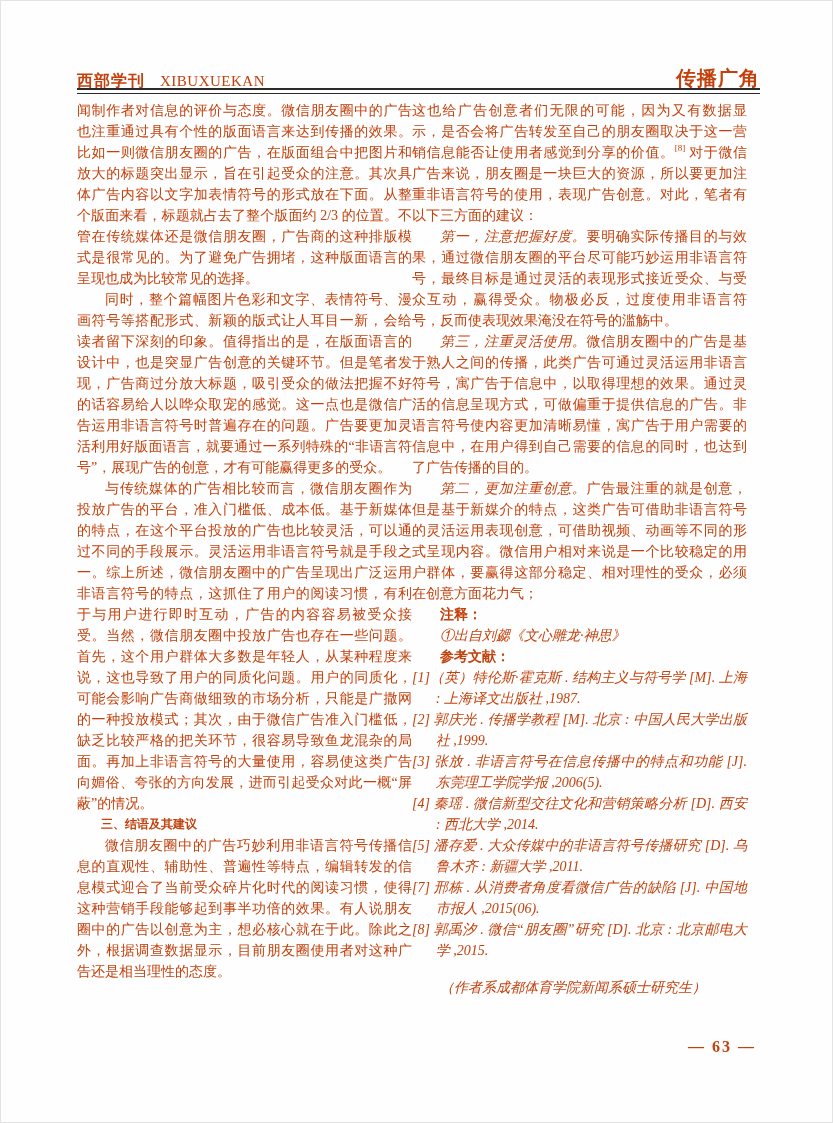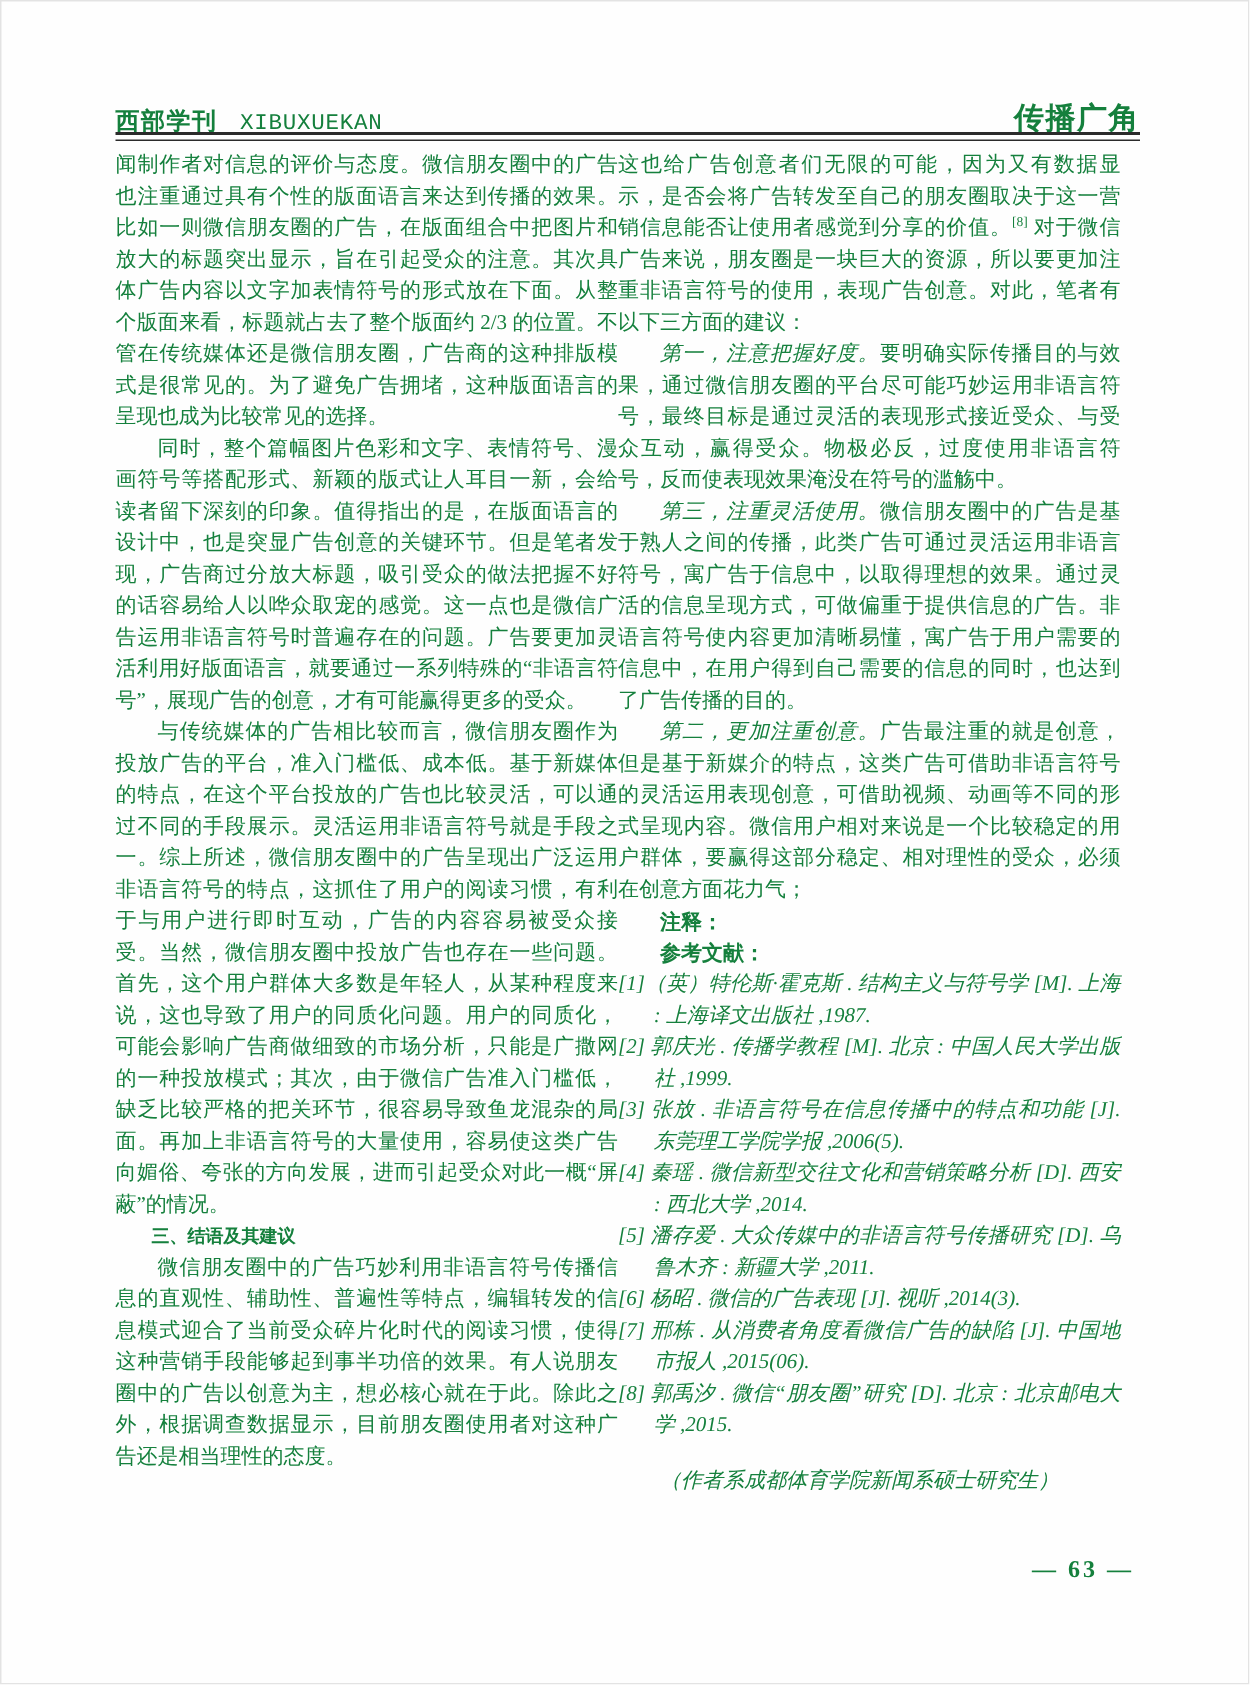--- a/index.html
+++ b/index.html
@@ -2,41 +2,41 @@
 <html><head>
 <meta charset="utf-8">
 <style>
   html, body { margin: 0; padding: 0; background: #ffffff; }
   .page {
     position: relative;
     width: 833px;
     height: 1123px;
     background: #fefefe;
     font-family: "Liberation Serif", "DejaVu Serif", serif;
-    color: #15803d;
+    color: #c2410c;
     overflow: hidden;
     box-sizing: border-box;
     border: 1px solid #e3e3e3;
   }
   .page-header {
     position: absolute;
     left: 76px; right: 72px; top: 64px;
     display: flex;
     justify-content: space-between;
     align-items: flex-end;
   }
   .header-left { display: flex; align-items: baseline; }
   .journal-title {
     font-family: "Liberation Sans", "DejaVu Sans", sans-serif;
     font-weight: bold;
     font-size: 16px;
     letter-spacing: 1px;
   }
   .journal-title-en {
-    font-family: Liberation Mono, monospace;
+    font-family: Liberation Serif, serif;
     font-size: 15px;
     margin-left: 15px;
     letter-spacing: 0.5px;
   }
   .section-tag {
     font-family: "Liberation Sans", "DejaVu Sans", sans-serif;
     font-weight: bold;
     font-size: 20px;
     letter-spacing: 1px;
     margin-left: 24px;
@@ -130,28 +130,28 @@
     <div class="col">
       <p class="cont"><span>这也给广告创意者们无限的可能，因为又有数据显示，是否会将广告转发至自己的朋友圈取决于这一营销信息能否让使用者感觉到分享的价值。</span><sup class="ref-mark">[8]</sup><span> 对于微信广告来说，朋友圈是一块巨大的资源，所以要更加注重非语言符号的使用，表现广告创意。对此，笔者有以下三方面的建议：</span></p>
 
       <p><span class="kai">第一，注意把握好度。</span><span>要明确实际传播目的与效果，通过微信朋友圈的平台尽可能巧妙运用非语言符号，最终目标是通过灵活的表现形式接近受众、与受众互动，赢得受众。物极必反，过度使用非语言符号，反而使表现效果淹没在符号的滥觞中。</span></p>
 
       <p><span class="kai">第三，注重灵活使用。</span><span>微信朋友圈中的广告是基于熟人之间的传播，此类广告可通过灵活运用非语言符号，寓广告于信息中，以取得理想的效果。通过灵活的信息呈现方式，可做偏重于提供信息的广告。非语言符号使内容更加清晰易懂，寓广告于用户需要的信息中，在用户得到自己需要的信息的同时，也达到了广告传播的目的。</span></p>
 
       <p><span class="kai">第二，更加注重创意。</span><span>广告最注重的就是创意，但是基于新媒介的特点，这类广告可借助非语言符号的灵活运用表现创意，可借助视频、动画等不同的形式呈现内容。微信用户相对来说是一个比较稳定的用户群体，要赢得这部分稳定、相对理性的受众，必须在创意方面花力气；</span></p>
 
       <p class="notes-heading">注释：</p>
+      <p class="note-item">①出自刘勰《文心雕龙·神思》</p>
 
       <p class="refs-heading">参考文献：</p>
       <p class="ref-item">[1]（英）特伦斯·霍克斯 . 结构主义与符号学 [M]. 上海 : 上海译文出版社 ,1987.</p>
       <p class="ref-item">[2] 郭庆光 . 传播学教程 [M]. 北京 : 中国人民大学出版社 ,1999.</p>
       <p class="ref-item">[3] 张放 . 非语言符号在信息传播中的特点和功能 [J]. 东莞理工学院学报 ,2006(5).</p>
       <p class="ref-item">[4] 秦瑶 . 微信新型交往文化和营销策略分析 [D]. 西安 : 西北大学 ,2014.</p>
       <p class="ref-item">[5] 潘存爱 . 大众传媒中的非语言符号传播研究 [D]. 乌鲁木齐 : 新疆大学 ,2011.</p>
-      <p class="ref-item">[6] 杨昭 . 微信的广告表现 [J]. 视听 ,2014(3).</p>
       <p class="ref-item">[7] 邢栋 . 从消费者角度看微信广告的缺陷 [J]. 中国地市报人 ,2015(06).</p>
       <p class="ref-item">[8] 郭禹汐 . 微信“朋友圈”研究 [D]. 北京 : 北京邮电大学 ,2015.</p>
 
       <p class="author-note">（作者系成都体育学院新闻系硕士研究生）</p>
     </div>
 
   </div>
 
   <div class="page-number">— 63 —</div>
 

